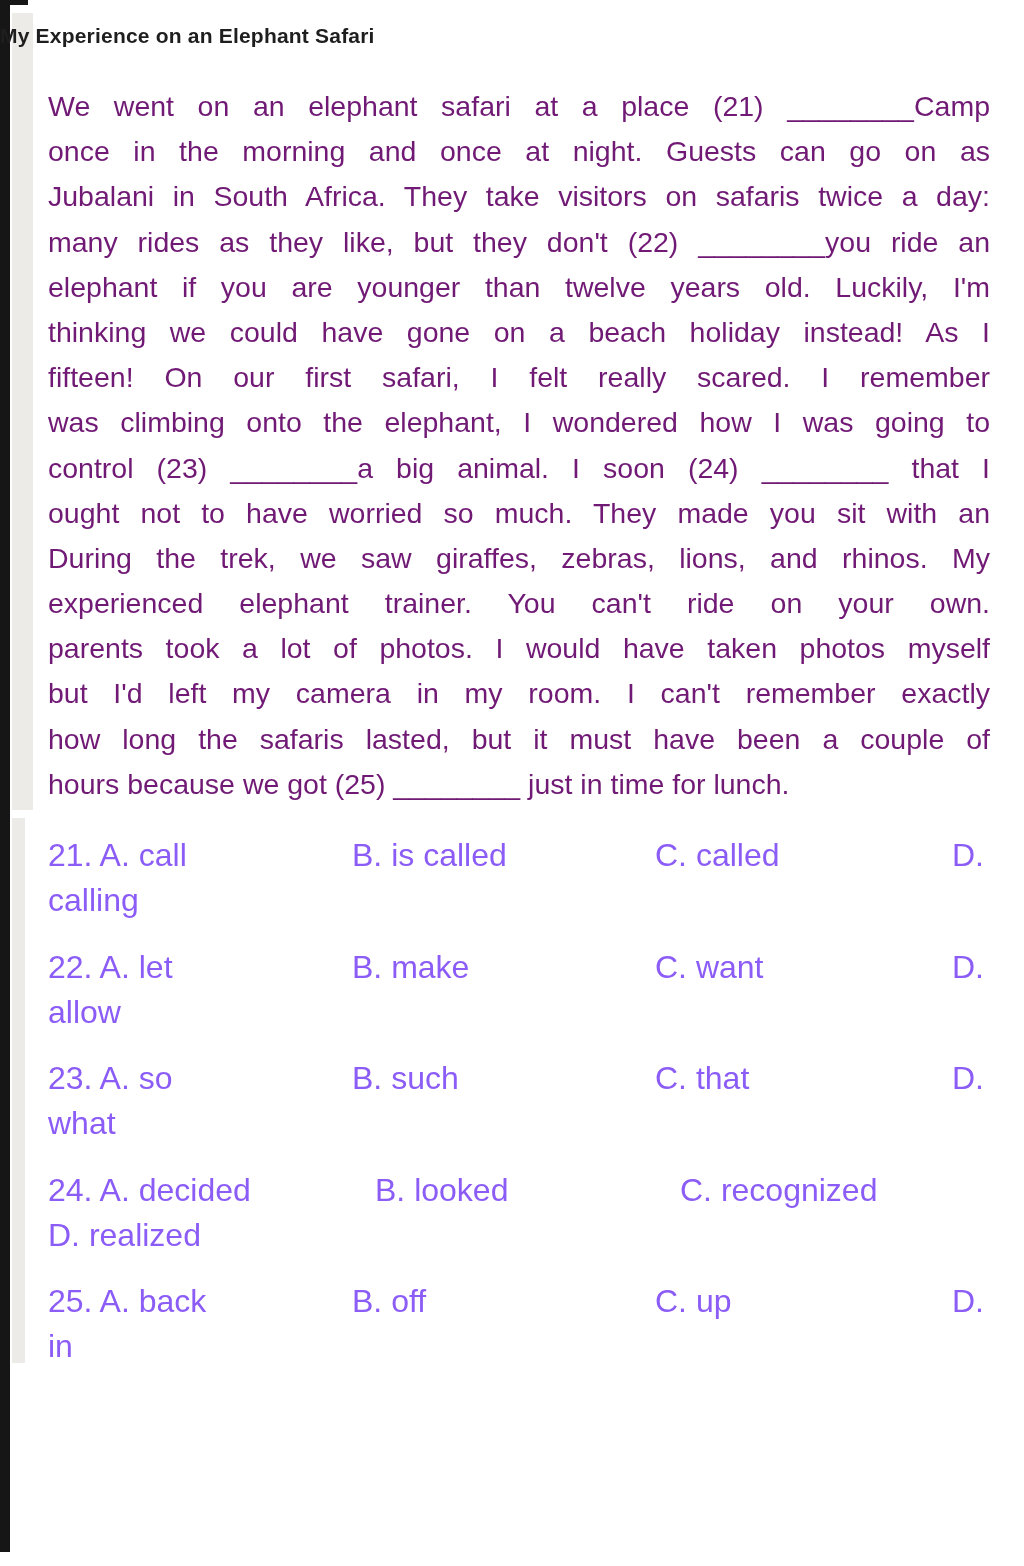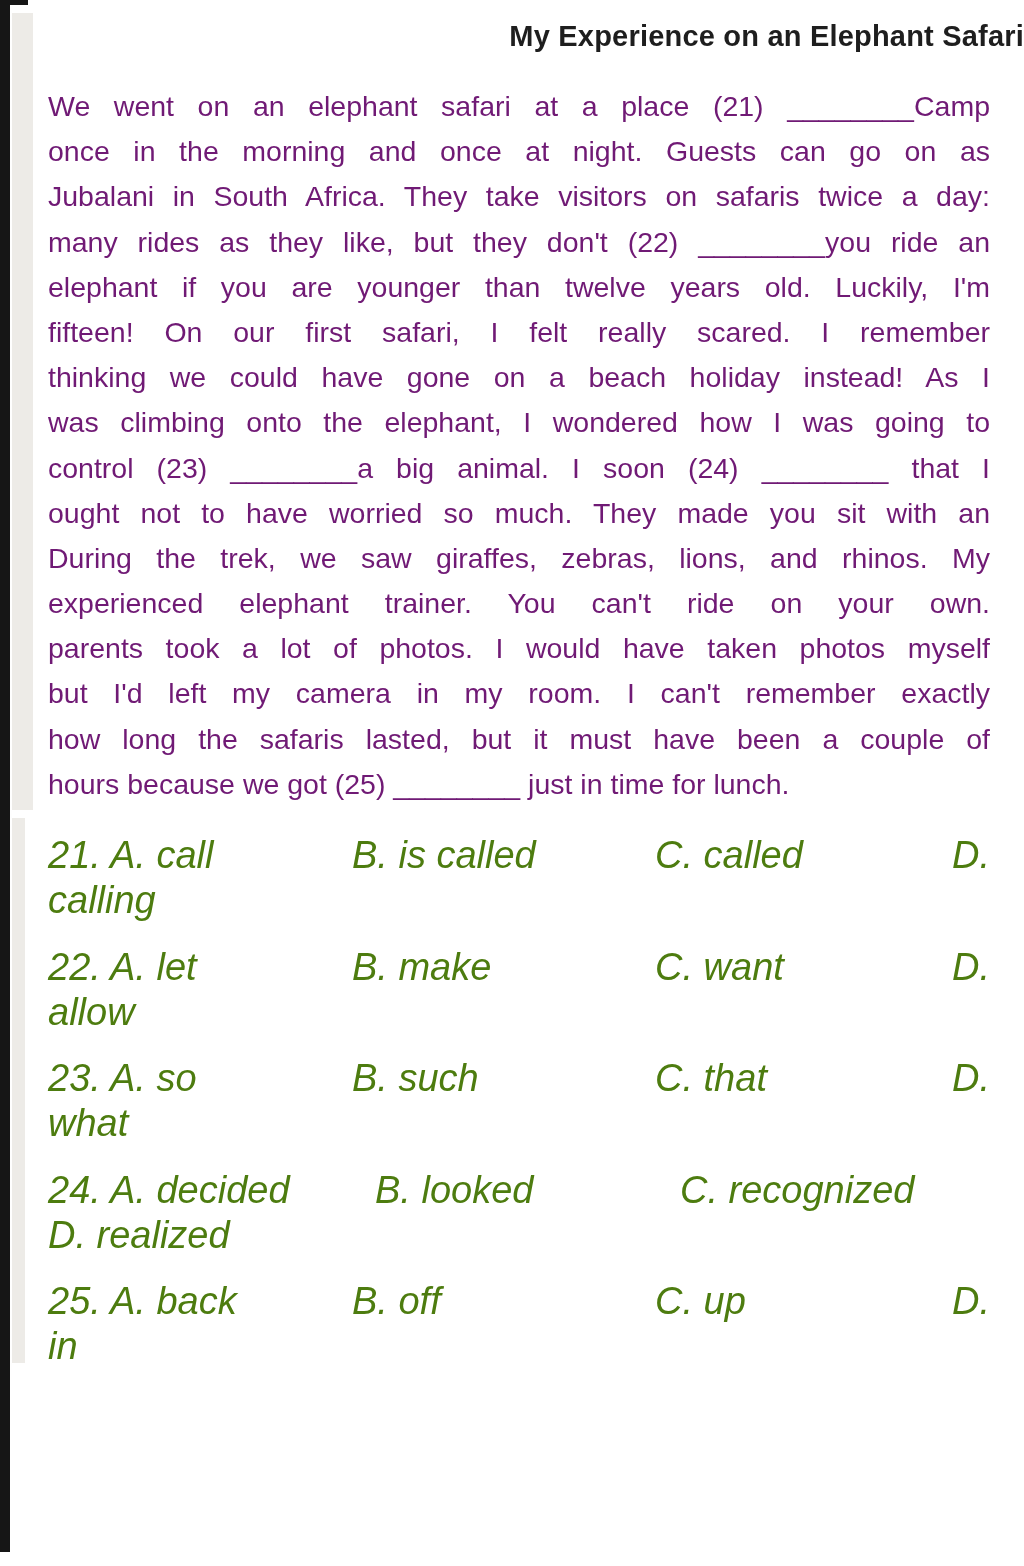--- a/index.html
+++ b/index.html
@@ -33,22 +33,22 @@
   }
   .band.questions-band {
     left: 12px; top: 818px;
     width: 13px; height: 545px;
   }
   .title {
     position: absolute;
     left: 0; top: 18px;
     width: 100%;
     margin: 0;
-    text-align: right;
-    font-size: 29px;
+    text-align: left;
+    font-size: 21px;
     line-height: 36px;
     font-weight: 700;
     color: #1e1e1e;
     letter-spacing: 0.2px;
   }
   .passage {
     position: absolute;
     left: 48px; top: 84px;
     width: 942px;
     font-size: 28.5px;
@@ -61,23 +61,22 @@
     text-align: justify;
     text-align-last: justify;
   }
   .pline.last {
     text-align-last: left;
   }
   .questions {
     position: absolute;
     left: 48px; top: 833px;
     width: 944px;
-    font-size: 38px;
-    color: #4d7c0f;
-    font-style: italic;
+    font-size: 32px;
+    color: #8b5cf6;
   }
   .question { position: relative; margin-bottom: 21.5px; }
   .qline1 { position: relative; height: 45px; line-height: 45px; }
   .qline2 { height: 45px; line-height: 45px; }
   .col { position: absolute; top: 0; white-space: nowrap; }
   .col-a { left: 0; }
   .col-b { left: 304px; }
   .col-c { left: 607px; }
   .col-d { left: 904px; }
   .question.alt .col-b { left: 327px; }
@@ -94,22 +93,22 @@
   <div class="band questions-band"></div>
 
   <h1 class="title">My Experience on an Elephant Safari</h1>
 
   <div class="passage">
     <div class="pline">We went on an elephant safari at a place (21) ________Camp</div>
     <div class="pline">once in the morning and once at night. Guests can go on as</div>
     <div class="pline">Jubalani in South Africa. They take visitors on safaris twice a day:</div>
     <div class="pline">many rides as they like, but they don't (22) ________you ride an</div>
     <div class="pline">elephant if you are younger than twelve years old. Luckily, I'm</div>
+    <div class="pline">thinking we could have gone on a beach holiday instead! As I</div>
     <div class="pline">fifteen! On our first safari, I felt really scared. I remember</div>
-    <div class="pline">thinking we could have gone on a beach holiday instead! As I</div>
     <div class="pline">was climbing onto the elephant, I wondered how I was going to</div>
     <div class="pline">control (23) ________a big animal. I soon (24) ________ that I</div>
     <div class="pline">ought not to have worried so much. They made you sit with an</div>
     <div class="pline">During the trek, we saw giraffes, zebras, lions, and rhinos. My</div>
     <div class="pline">experienced elephant trainer. You can't ride on your own.</div>
     <div class="pline">parents took a lot of photos. I would have taken photos myself</div>
     <div class="pline">but I'd left my camera in my room. I can't remember exactly</div>
     <div class="pline">how long the safaris lasted, but it must have been a couple of</div>
     <div class="pline last">hours because we got (25) ________ just in time for lunch.</div>
   </div>

